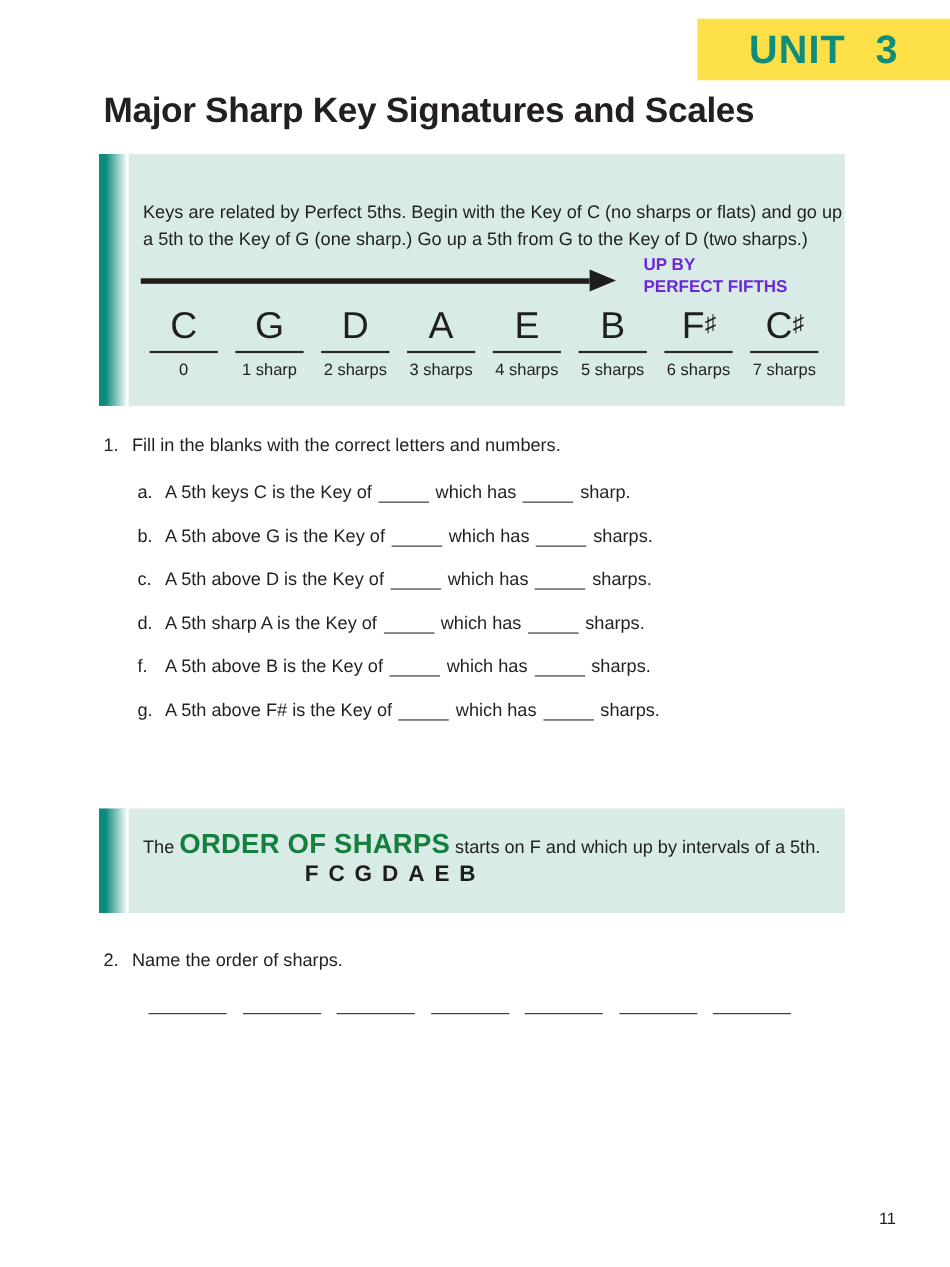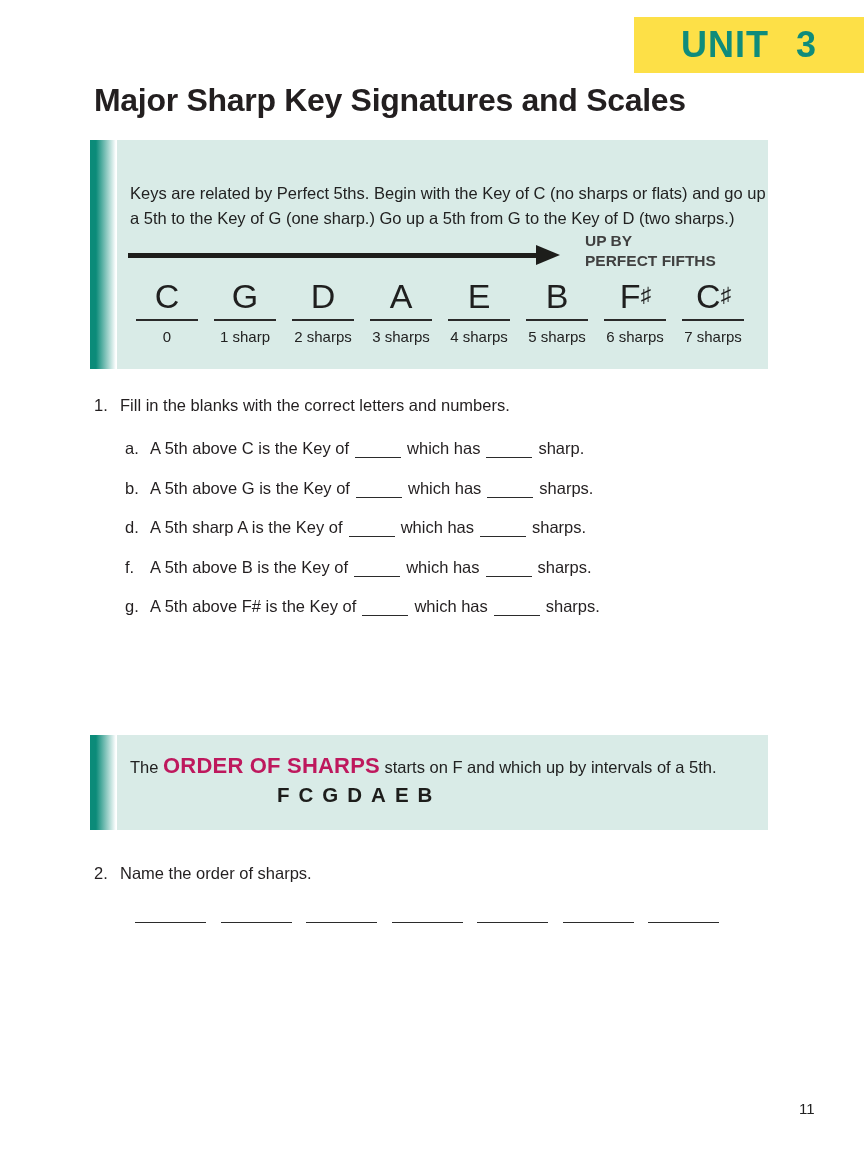--- a/index.html
+++ b/index.html
@@ -67,21 +67,21 @@
   .arrow-head {
     width: 0; height: 0;
     border-left: 24px solid #1d1d1b;
     border-top: 10px solid transparent;
     border-bottom: 10px solid transparent;
   }
   .arrow-label {
     position: absolute;
     left: 495px; top: 91px;
     font-size: 15.5px; font-weight: bold; line-height: 19.5px;
-    color: #404040;
+    color: #6d28d9;
   }
 
   .keys-row {
     position: absolute;
     left: 38px; top: 137px;
     width: 624px;
     display: flex;
   }
   .key-cell { width: 78px; text-align: center; }
   .key-letter {
@@ -120,21 +120,21 @@
     white-space: nowrap;
   }
   .blank-wide { width: 71px; height: 12px; margin-right: 14.5px; }
 
   
   .order-text {
     position: absolute;
     left: 40px; top: 18px;
     font-size: 16.5px; color: #222222;
   }
-  .order-emph { font-size: 22px; font-weight: bold; letter-spacing: 0.2px; color: #be185d; }
+  .order-emph { font-size: 25px; font-weight: bold; letter-spacing: 0.2px; color: #15803d; }
   .order-letters {
     position: absolute;
     left: 187px; top: 48px;
     font-size: 20.5px; font-weight: bold; color: #1d1d1b;
   }
   .order-letter { margin-right: 9px; }
 
   
   .page-number {
     position: absolute;
@@ -219,27 +219,30 @@
     </div>
 </section>
 
 <section class="question q1">
   <div class="q-prompt-row">
     <span class="q-number">1.</span><span>Fill in the blanks with the correct letters and numbers.</span>
   </div>
   <div class="q1-items">
 
       <div class="q1-item">
-        <span class="item-label">a.</span><span>A 5th above C is the Key of</span><span class="blank blank-small"></span><span>which has</span><span class="blank blank-small"></span><span>sharp.</span>
+        <span class="item-label">a.</span><span>A 5th keys C is the Key of</span><span class="blank blank-small"></span><span>which has</span><span class="blank blank-small"></span><span>sharp.</span>
       </div>
 
       <div class="q1-item">
         <span class="item-label">b.</span><span>A 5th above G is the Key of</span><span class="blank blank-small"></span><span>which has</span><span class="blank blank-small"></span><span>sharps.</span>
       </div>
 
+      <div class="q1-item">
+        <span class="item-label">c.</span><span>A 5th above D is the Key of</span><span class="blank blank-small"></span><span>which has</span><span class="blank blank-small"></span><span>sharps.</span>
+      </div>
 
       <div class="q1-item">
         <span class="item-label">d.</span><span>A 5th sharp A is the Key of</span><span class="blank blank-small"></span><span>which has</span><span class="blank blank-small"></span><span>sharps.</span>
       </div>
 
 
       <div class="q1-item">
         <span class="item-label">f.</span><span>A 5th above B is the Key of</span><span class="blank blank-small"></span><span>which has</span><span class="blank blank-small"></span><span>sharps.</span>
       </div>
 

